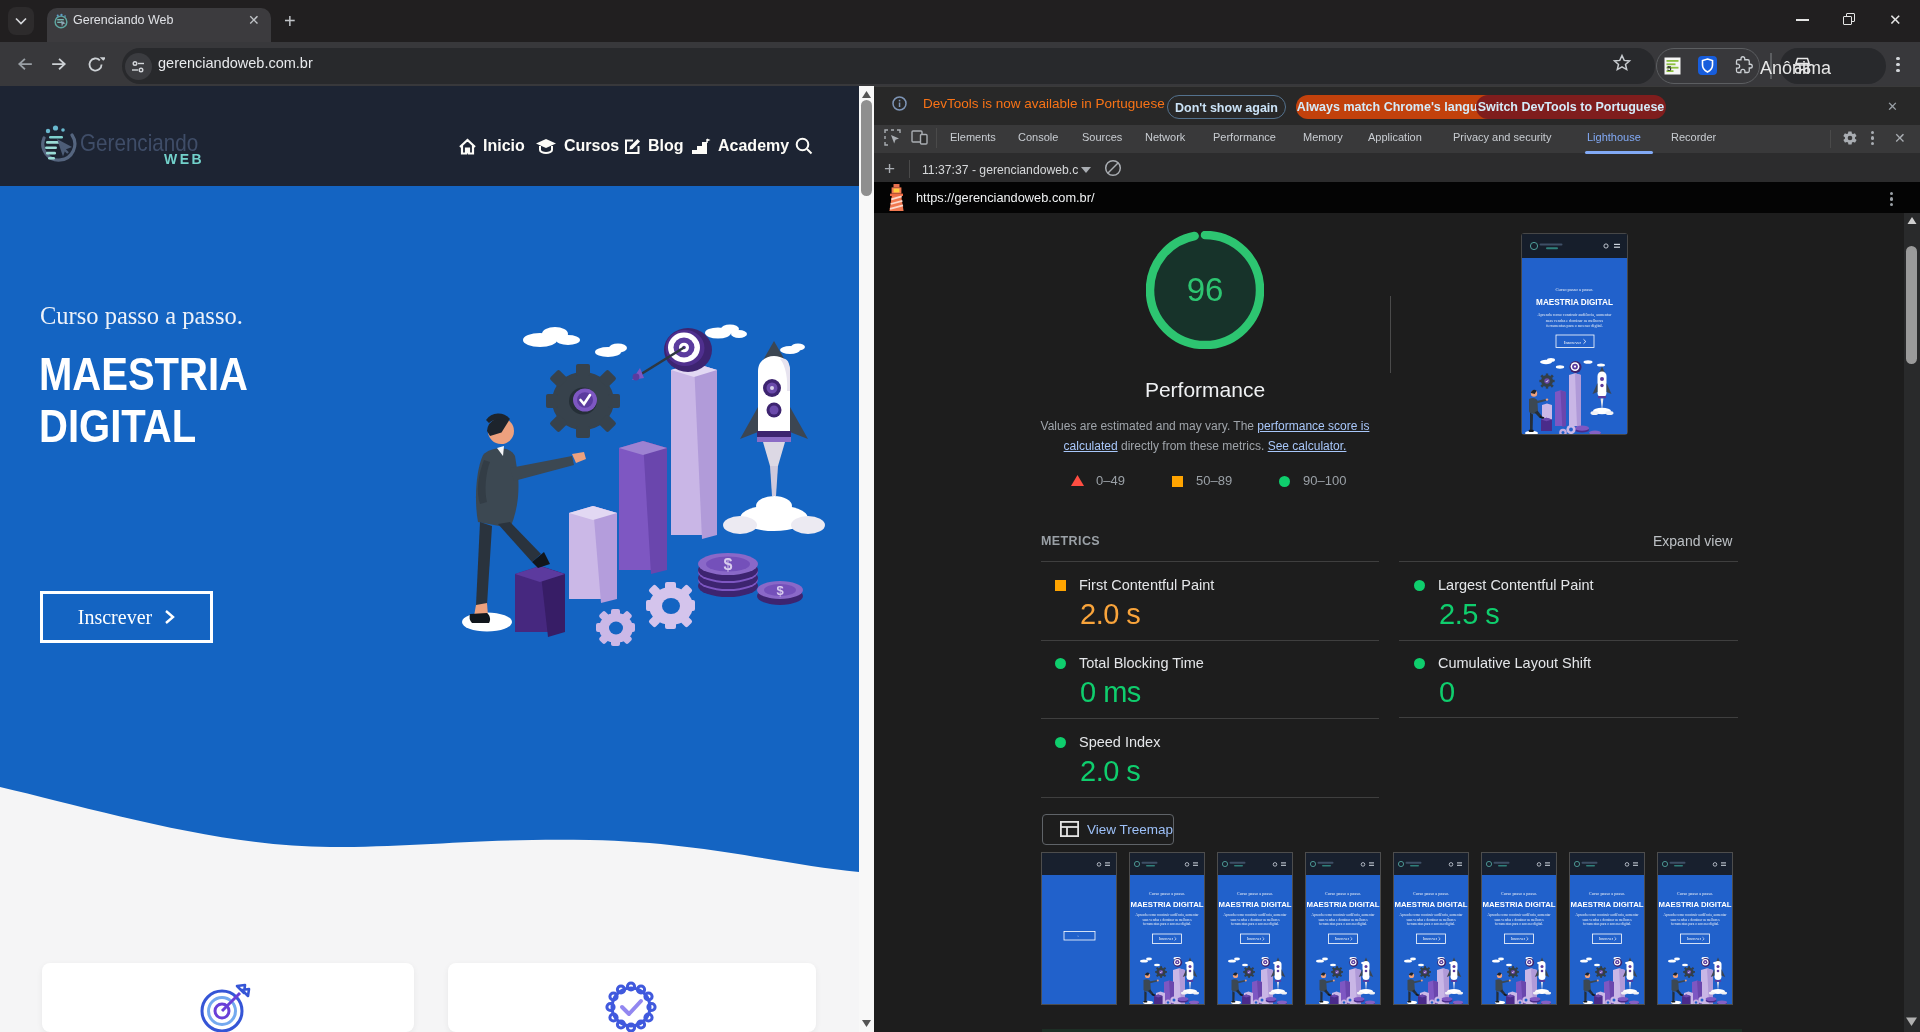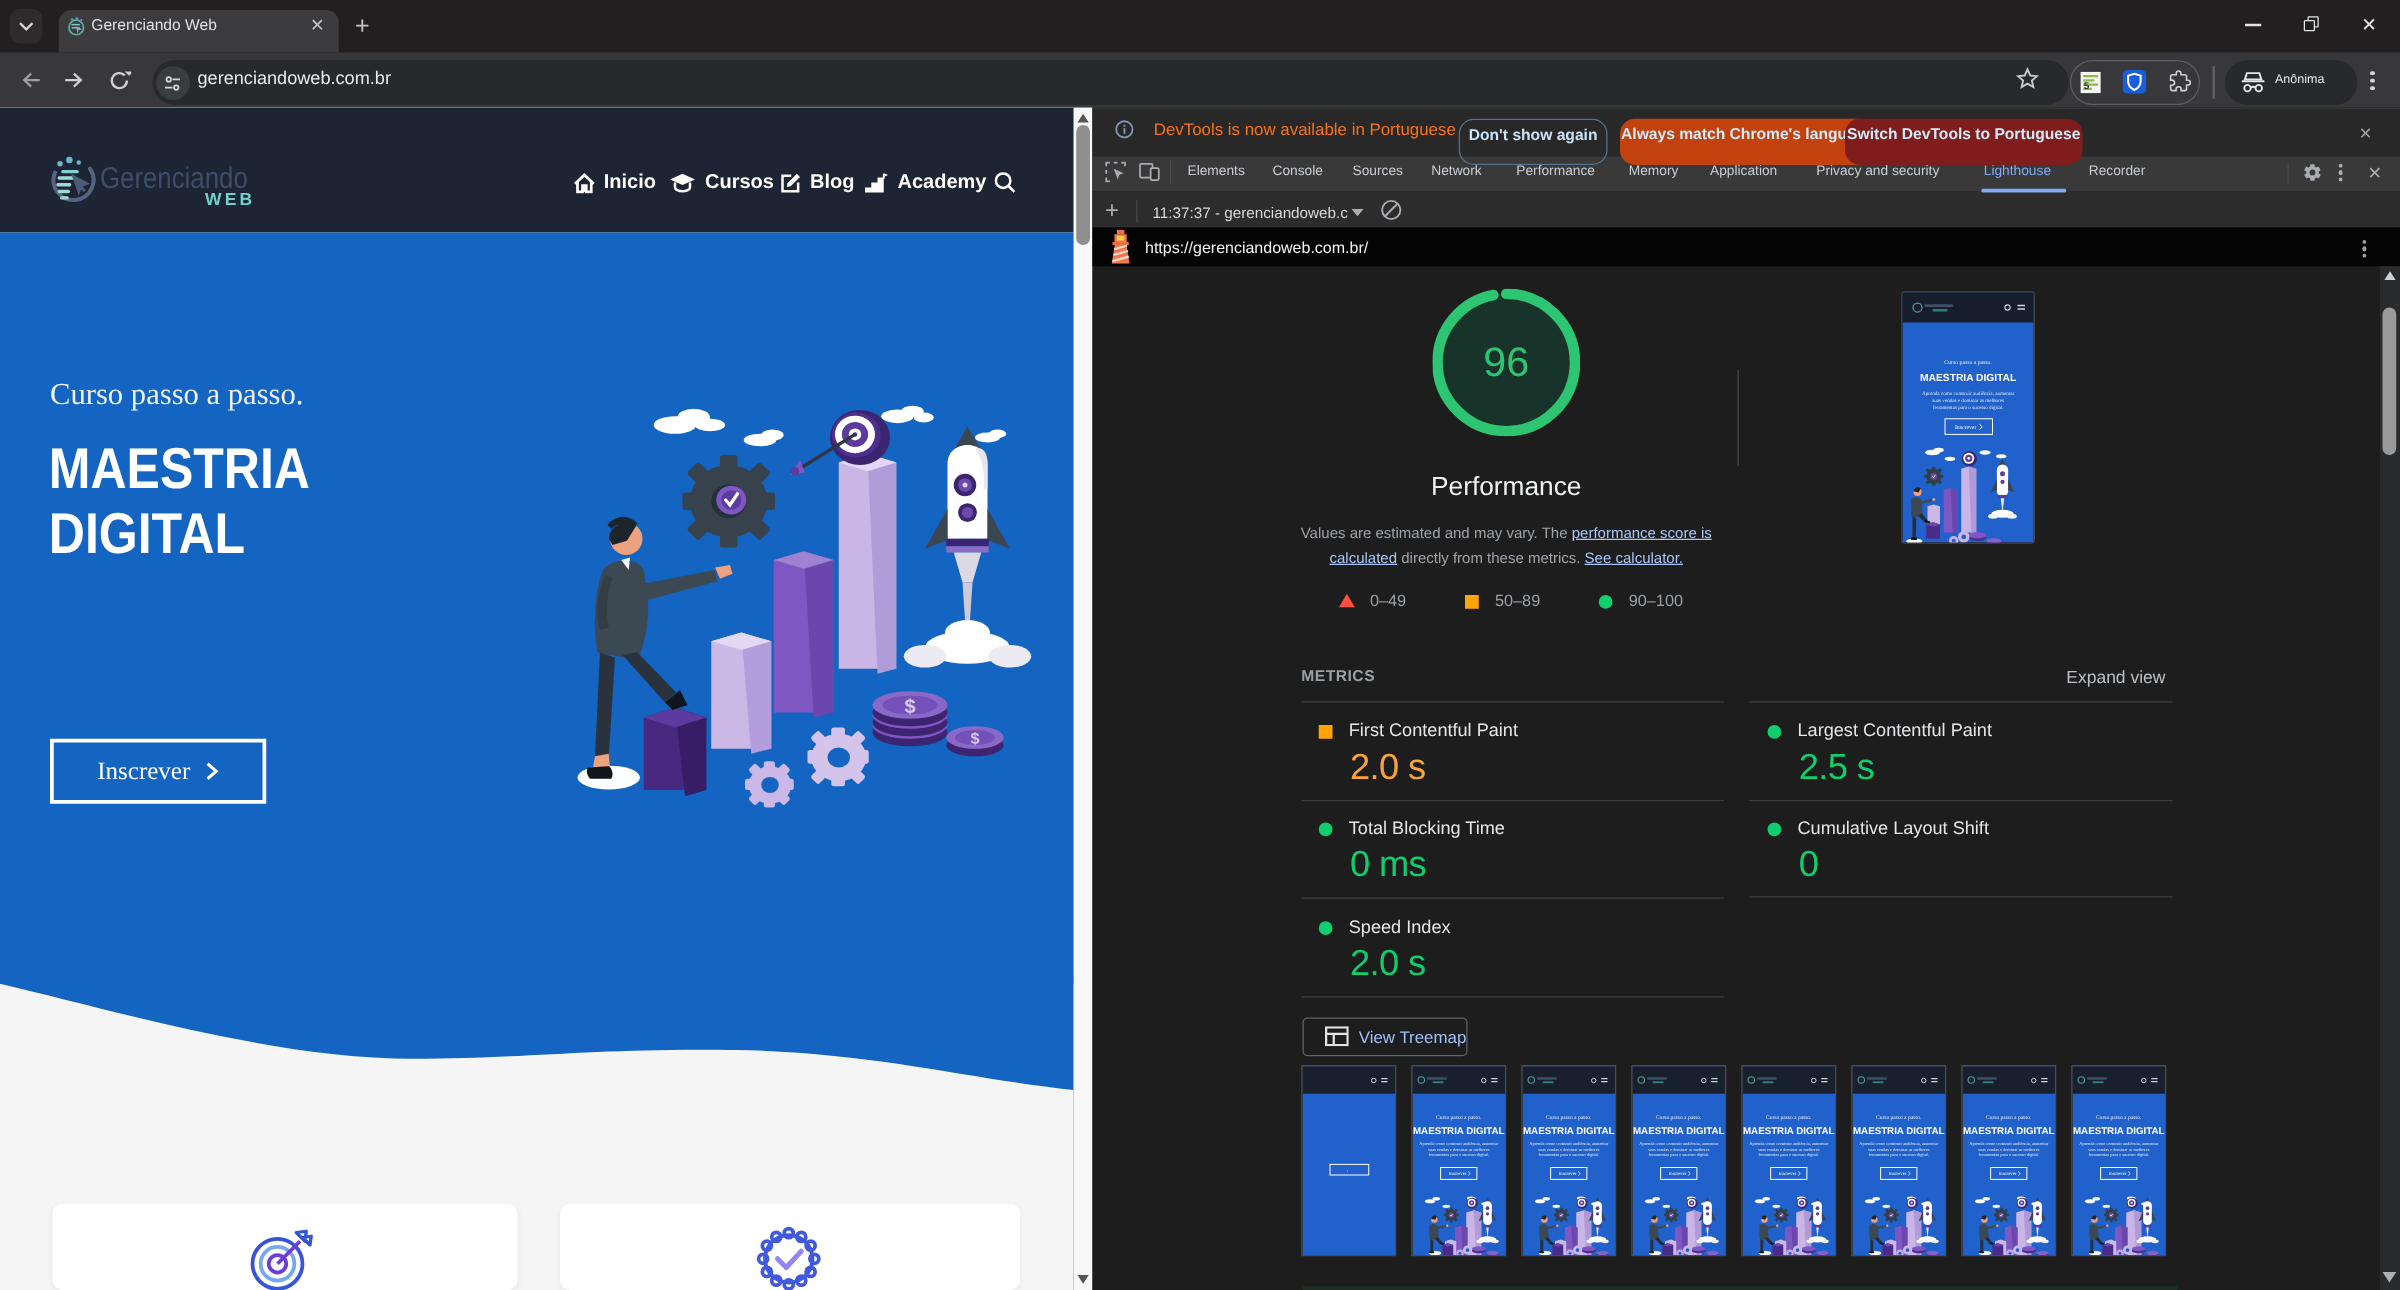--- a/index.html
+++ b/index.html
@@ -41,21 +41,21 @@
   
   #sitesb { left:859px; top:86px; width:15px; height:946px; background:#f8f8f8; }
   
   #devtools { left:874px; top:86px; width:1046px; height:946px; background:#1d1d1d; }
   #infobar { left:874px; top:86px; width:1046px; height:39px; background:#282828;
              border-top:1px solid #3a3a3a; }
   #dtabs { left:874px; top:125px; width:1046px; height:28px; background:#39393a; }
   #lhbar { left:874px; top:153px; width:1046px; height:29px; background:#2c2c2d; }
   #urlrow { left:874px; top:182px; width:1046px; height:31px; background:#040404; }
   .dtab { font-size:11px; color:#c9cdd2; top:131px;text-align:right; }
-  .ibtn { height:37px; border-radius:12px; font-size:12.5px; font-weight:bold;
+  .ibtn { height:24px; border-radius:12px; font-size:12.5px; font-weight:bold;
           line-height:24px; text-align:center; top:95px; white-space:nowrap;}
   .metric-sep { height:1px; background:#3f3f3f; }
   .mlabel { font-size:14.5px; color:#e4e6e9; }
   .mval { font-size:29px; letter-spacing:-0.5px; }
   .green { color:#0fce6d; }
   .orange { color:#f9a43b; }
   .legtxt { font-size:13px; color:#9aa0a6; top:473px; }
   .thumb { outline:1px solid #4d4d4d; outline-offset:0px; }
 </style>
 </head>
@@ -132,21 +132,21 @@
 </svg>
 <div class="abs" style="left:1770px;top:53px;width:1.5px;height:26px;background:#5c5e61"></div>
 <div class="abs" id="anonpill"></div>
 <svg class="abs" style="left:1792px;top:56px" width="21" height="20" viewBox="0 0 21 20">
   <path d="M5.5 2.5 h10 l1.6 5 h-13.2 Z" fill="none" stroke="#e7e7e7" stroke-width="1.5"></path>
   <line x1="1.5" y1="9" x2="19.5" y2="9" stroke="#e7e7e7" stroke-width="1.5"></line>
   <circle cx="6" cy="14.5" r="2.6" fill="none" stroke="#e7e7e7" stroke-width="1.5"></circle>
   <circle cx="15" cy="14.5" r="2.6" fill="none" stroke="#e7e7e7" stroke-width="1.5"></circle>
   <path d="M8.6 14 q1.9 -1.2 3.8 0" fill="none" stroke="#e7e7e7" stroke-width="1.5"></path>
 </svg>
-<div class="abs" style="left:1820px;top:58px;color:#e7e7e7;font-size:10px">Anônima</div>
+<div class="abs" style="left:1760px;top:58px;color:#e7e7e7;font-size:18px">Anônima</div>
 <div class="abs" style="left:1896px;top:54px">
   <div style="width:3.5px;height:3.5px;border-radius:2px;background:#d3d6da;margin:2.6px 0"></div>
   <div style="width:3.5px;height:3.5px;border-radius:2px;background:#d3d6da;margin:2.6px 0"></div>
   <div style="width:3.5px;height:3.5px;border-radius:2px;background:#d3d6da;margin:2.6px 0"></div>
 </div>
 
 <div class="abs" id="site">
   <div class="abs" id="siteheader"></div>
 
   <svg class="abs" style="left:40px;top:36px" width="40" height="46" viewBox="0 0 40 46">

